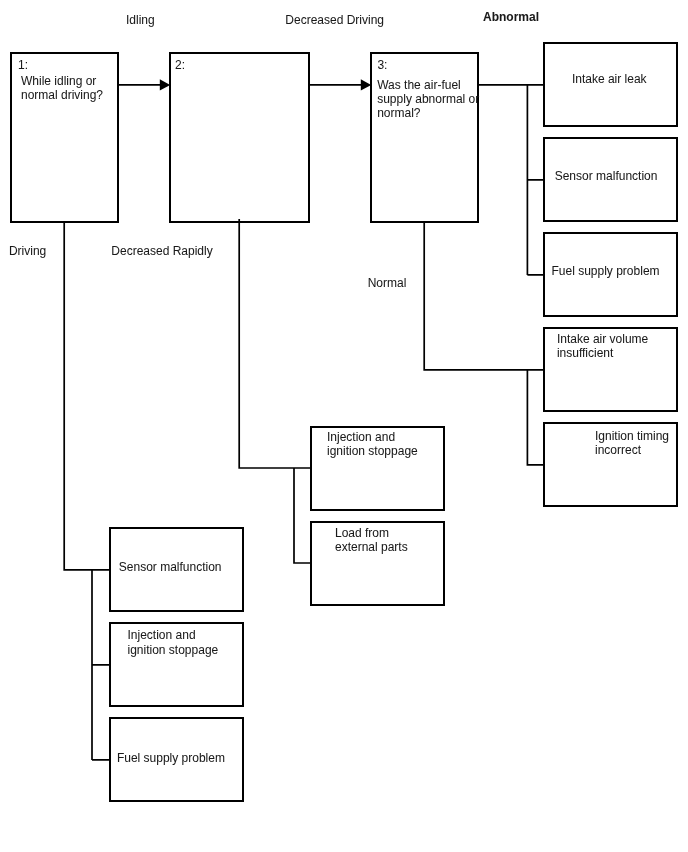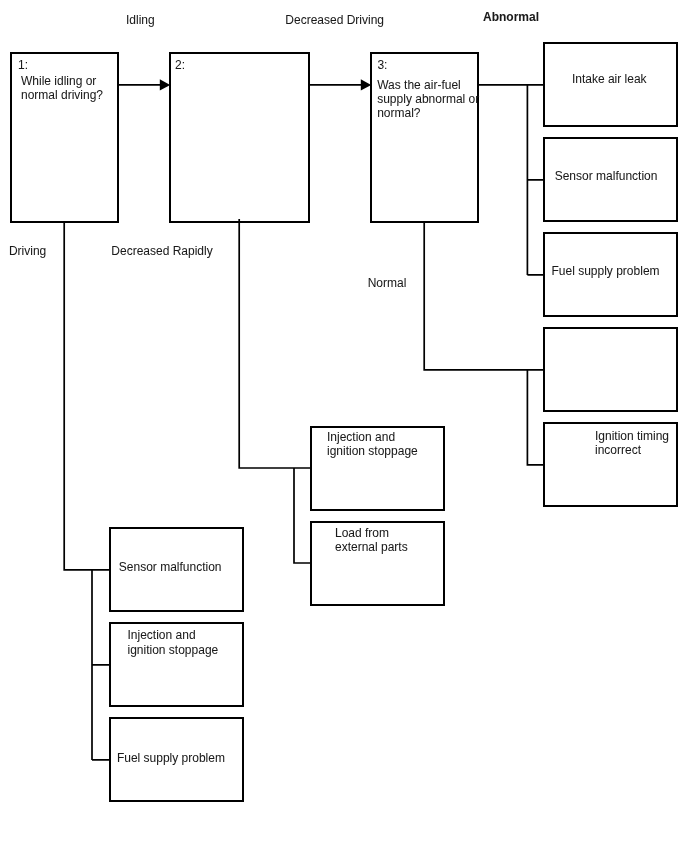--- a/index.html
+++ b/index.html
@@ -120,20 +120,24 @@
   <div class="tblock" style="left:554.7px; top:168.8px;">
       <span class="tline">Sensor malfunction</span>
     </div>
 
   <div class="node" style="left:543.4px; top:232.4px; width:135px; height:85px;"></div>
   <div class="tblock" style="left:551.5px; top:263.6px;">
       <span class="tline">Fuel supply problem</span>
     </div>
 
   <div class="node" style="left:543.4px; top:327.4px; width:135px; height:85px;"></div>
+  <div class="tblock" style="left:556.9px; top:331.9px;">
+      <span class="tline">Intake air volume</span>
+      <span class="tline">insufficient</span>
+    </div>
 
   <div class="node" style="left:543.4px; top:422.4px; width:135px; height:85px;"></div>
   <div class="tblock" style="left:595px; top:428.9px;">
       <span class="tline">Ignition timing</span>
       <span class="tline">incorrect</span>
     </div>
 
   <div class="node" style="left:310px; top:425.5px; width:135px; height:85px;"></div>
   <div class="tblock" style="left:327.0px; top:430.0px;">
       <span class="tline">Injection and</span>

